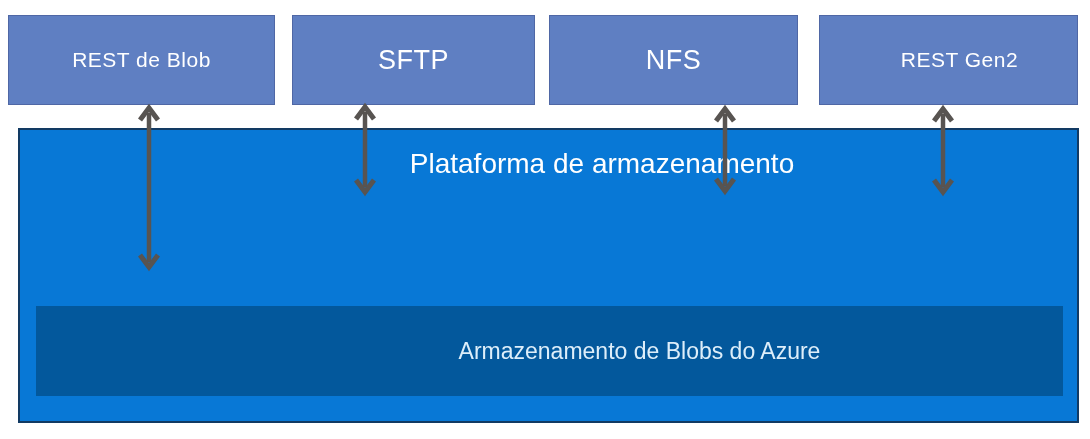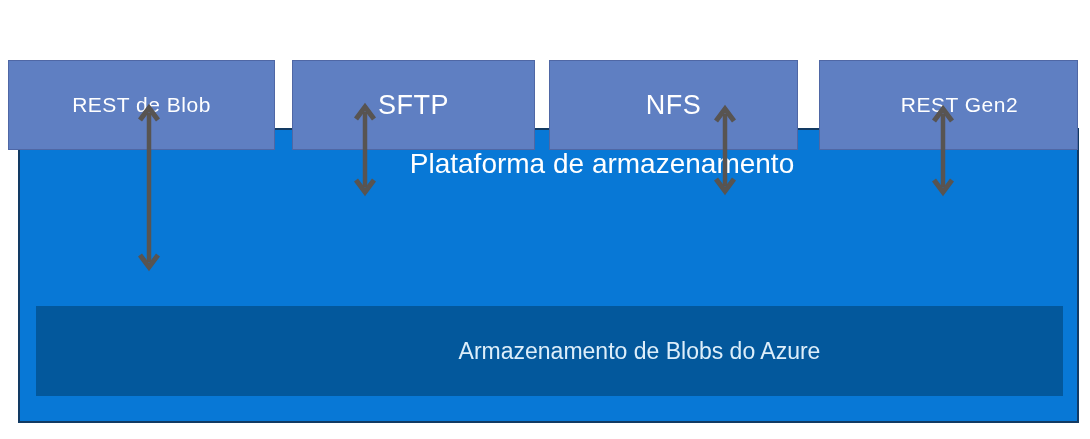--- a/index.html
+++ b/index.html
@@ -23,21 +23,20 @@
     overflow:hidden;
   }
   .protocol-box{
     position:absolute;
     top:15px;height:90px;
     background:var(--protocol-fill);
     border:1px solid var(--protocol-border);
     box-sizing:border-box;
     display:flex;align-items:center;justify-content:center;
     z-index:2;
-    margin-top:45px;
   }
   .protocol-label{color:var(--protocol-text);letter-spacing:0.5px;}
   .label-sm{font-size:21px;}
   .label-lg{font-size:27px;}
   .platform{
     position:absolute;
     left:18px;top:128px;width:1061px;height:295px;
     background:var(--platform-fill);
     border:2px solid var(--platform-border);
     box-sizing:border-box;

